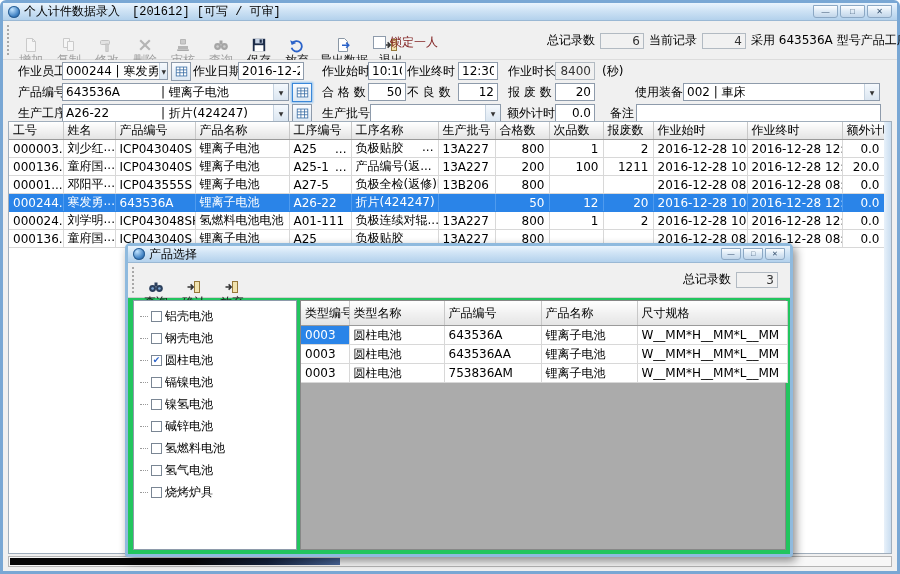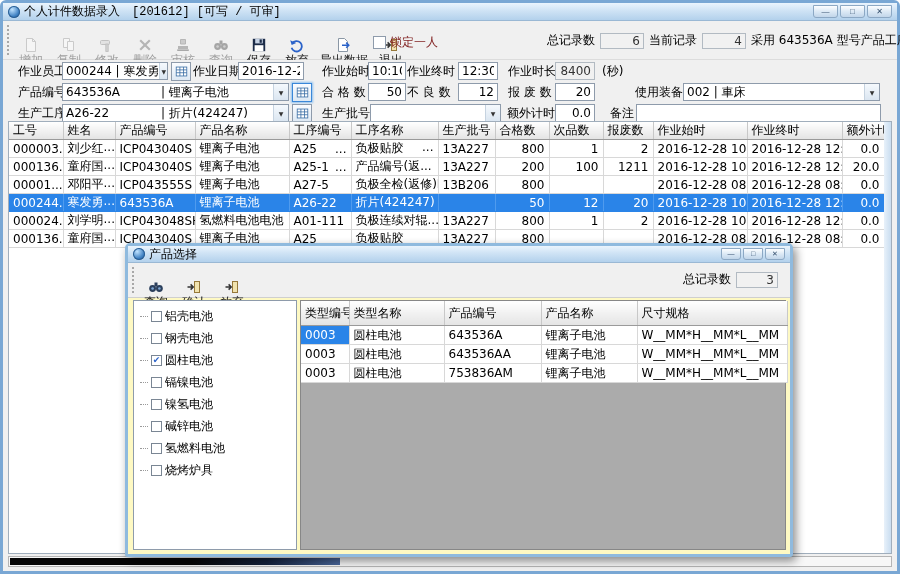--- a/index.html
+++ b/index.html
@@ -63,21 +63,21 @@
   tr.selected td{background:#2a84e8;color:#fff;border-right-color:#4f9bee;border-bottom-color:#2a84e8;}
   td .split{display:flex;justify-content:space-between;}
   .vscroll{position:absolute;right:0;top:0;width:7px;height:100%;
     background:linear-gradient(90deg,#e8f1fa,#c9ddf0);}
   .hscroll{position:absolute;left:5px;right:5px;top:553px;height:11px;background:#f7f7f7;
     border:1px solid #b5b5b5;box-sizing:border-box;}
   .hthumb{position:absolute;left:1px;top:1px;width:330px;height:7px;
     background:linear-gradient(90deg,#070707 55%,#15233f 78%,#4a689d);}
   
   .dialog{position:absolute;left:125px;top:243px;width:668px;height:314px;box-sizing:border-box;
-    border:3px solid #8fbade;border-radius:5px 5px 3px 3px;background:#fef9c3;
+    border:3px solid #8fbade;border-radius:5px 5px 3px 3px;background:#22c55e;
     box-shadow:3px 4px 10px rgba(0,0,0,.45);}
   .dialog .titlebar{height:16px;}
   .dialog .wbtn{width:20px;height:12px;line-height:10px;font-size:7px;}
   .dlg-toolbar{position:relative;height:34px;background:#f0f0f0;border-bottom:1px solid #cfcfcf;}
   .dlg-records{position:absolute;right:12px;top:8px;display:flex;align-items:center;gap:5px;}
   .dlg-body{position:absolute;left:0;right:0;top:51px;bottom:0;}
   .tree{position:absolute;left:5px;top:3px;width:164px;bottom:4px;background:#fff;
     border:1px solid #8e9bab;box-sizing:border-box;padding:4px 0 0 6px;overflow:hidden;}
   .tree-item{display:flex;align-items:center;height:22px;gap:3px;}
   .tln{width:8px;border-top:1px dotted #9a9a9a;flex:0 0 auto;}
@@ -574,20 +574,25 @@
         </div>
         <div class="tree-item">
           <span class="tln"></span>
           <span class="tcb"></span>
           <span>碱锌电池</span>
         </div>
         <div class="tree-item">
           <span class="tln"></span>
           <span class="tcb"></span>
           <span>氢燃料电池</span>
+        </div>
+        <div class="tree-item">
+          <span class="tln"></span>
+          <span class="tcb"></span>
+          <span>氢气电池</span>
         </div>
         <div class="tree-item">
           <span class="tln"></span>
           <span class="tcb"></span>
           <span>烧烤炉具</span>
         </div>
       </div>
     <div class="dlg-gridarea">
       <table id="dlg-table">
           <colgroup>

